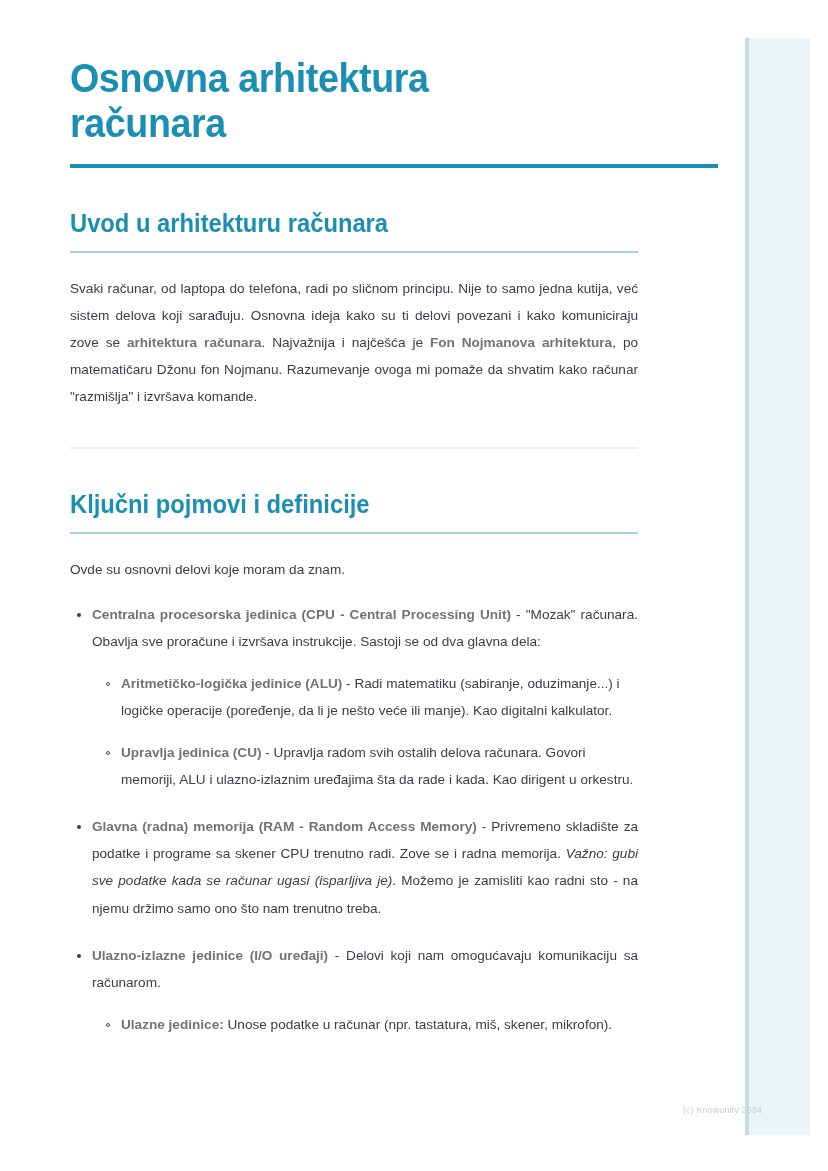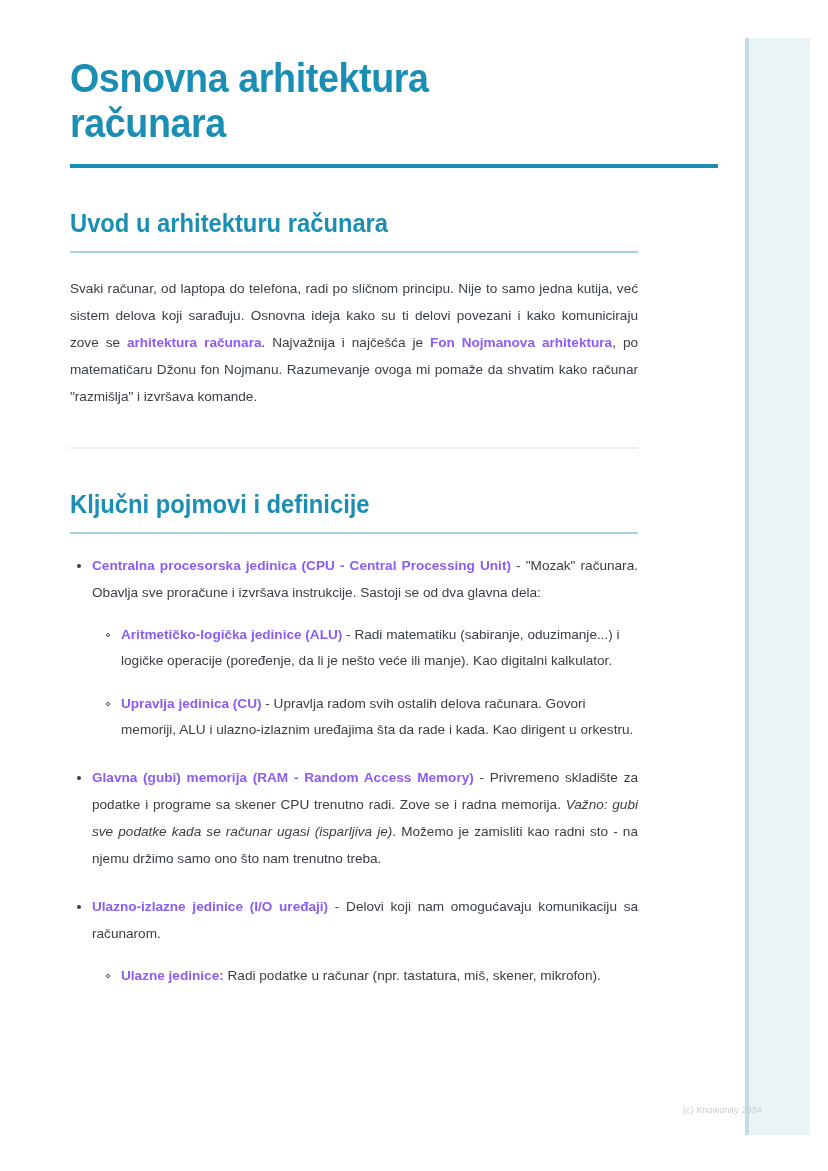--- a/index.html
+++ b/index.html
@@ -146,21 +146,21 @@
     left: 14px;
     top: 11px;
     width: 4px;
     height: 4px;
     border-radius: 50%;
     border: 1px solid #4a5056;
     background: transparent;
     box-sizing: border-box;
   }
 
-  b, strong { font-weight: 700; color: #8b5cf6; }
+  b, strong { font-weight: 700; color: #737373; }
   i, em { font-style: italic; }
 
   .watermark {
     position: absolute;
     left: 683px;
     top: 1105px;
     font-size: 9px;
     color: #c8cdd2;
     letter-spacing: 0.1px;
     white-space: nowrap;
@@ -180,44 +180,45 @@
   <h2 class="h2">Uvod u arhitekturu računara</h2>
   <div class="h2-rule"></div>
 
   <p class="body"><span>Svaki računar, od laptopa do telefona, radi po sličnom principu. Nije to samo jedna kutija, već sistem delova koji sarađuju. Osnovna ideja kako su ti delovi povezani i kako komuniciraju zove se </span><b>arhitektura računara</b><span>. Najvažnija i najčešća je </span><b>Fon Nojmanova arhitektura</b><span>, po matematičaru Džonu fon Nojmanu. Razumevanje ovoga mi pomaže da shvatim kako računar "razmišlja" i izvršava komande.</span></p>
 
   <div class="section-divider"></div>
 
   <h2 class="h2">Ključni pojmovi i definicije</h2>
   <div class="h2-rule"></div>
 
+  <p class="body plain">Ovde su osnovni delovi koje moram da znam.</p>
 
   <ul class="lvl1">
 
     <li>
       <b>Centralna procesorska jedinica (CPU - Central Processing Unit)</b><span> - "Mozak" računara. Obavlja sve proračune i izvršava instrukcije. Sastoji se od dva glavna dela:</span>
       <ul class="lvl2">
         <li>
           <b>Aritmetičko-logička jedinice (ALU)</b><span> - Radi matematiku (sabiranje, oduzimanje...) i logičke operacije (poređenje, da li je nešto veće ili manje). Kao digitalni kalkulator.</span>
         </li>
         <li>
           <b>Upravlja jedinica (CU)</b><span> - Upravlja radom svih ostalih delova računara. Govori memoriji, ALU i ulazno-izlaznim uređajima šta da rade i kada. Kao dirigent u orkestru.</span>
         </li>
       </ul>
     </li>
 
     <li>
-      <b>Glavna (gubi) memorija (RAM - Random Access Memory)</b><span> - Privremeno skladište za podatke i programe sa skener CPU trenutno radi. Zove se i radna memorija. </span><i>Važno: gubi sve podatke kada se računar ugasi (isparljiva je)</i><span>. Možemo je zamisliti kao radni sto - na njemu držimo samo ono što nam trenutno treba.</span>
+      <b>Glavna (radna) memorija (RAM - Random Access Memory)</b><span> - Privremeno skladište za podatke i programe sa skener CPU trenutno radi. Zove se i radna memorija. </span><i>Važno: gubi sve podatke kada se računar ugasi (isparljiva je)</i><span>. Možemo je zamisliti kao radni sto - na njemu držimo samo ono što nam trenutno treba.</span>
     </li>
 
     <li>
       <b>Ulazno-izlazne jedinice (I/O uređaji)</b><span> - Delovi koji nam omogućavaju komunikaciju sa računarom.</span>
       <ul class="lvl2">
         <li>
-          <b>Ulazne jedinice:</b><span> Radi podatke u računar (npr. tastatura, miš, skener, mikrofon).</span>
+          <b>Ulazne jedinice:</b><span> Unose podatke u računar (npr. tastatura, miš, skener, mikrofon).</span>
         </li>
       </ul>
     </li>
 
   </ul>
 
 </div>
 
 <div class="watermark">(c) Knowunity 2034</div>
 

